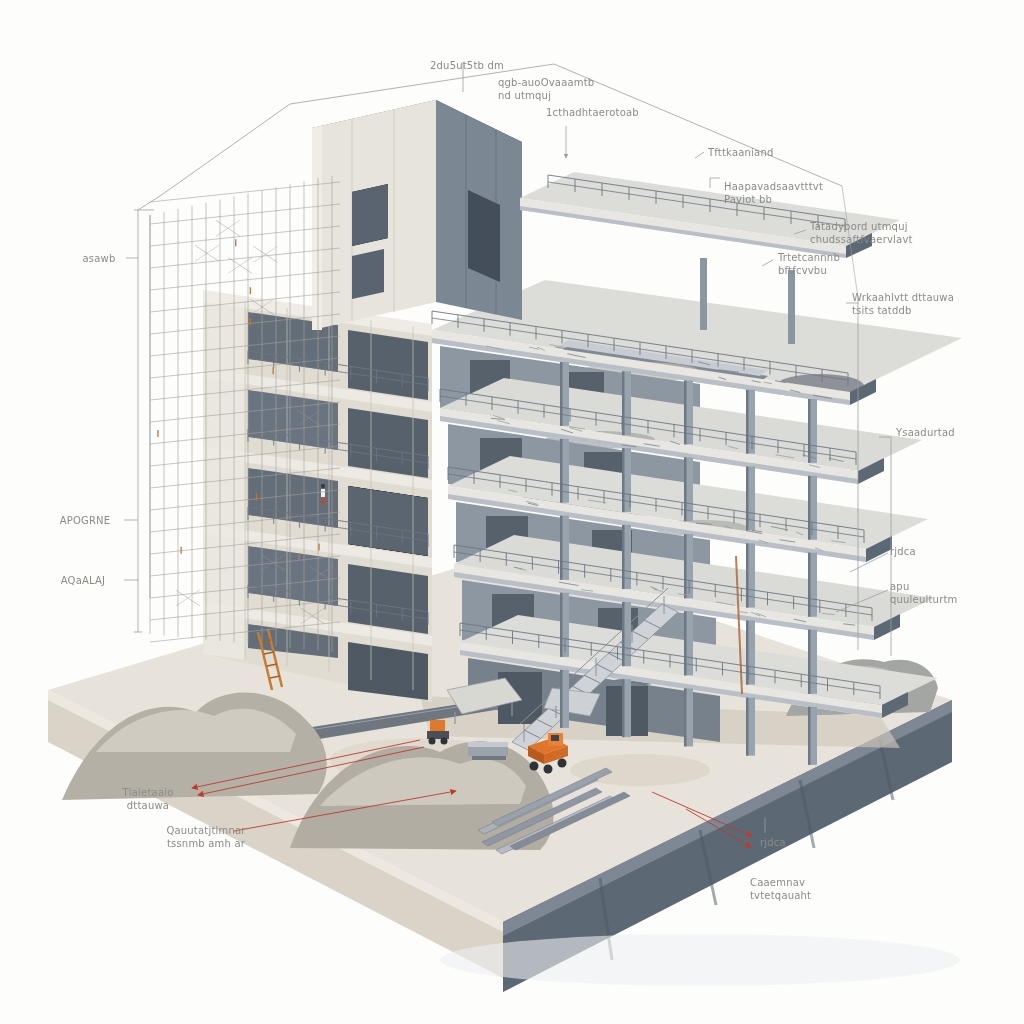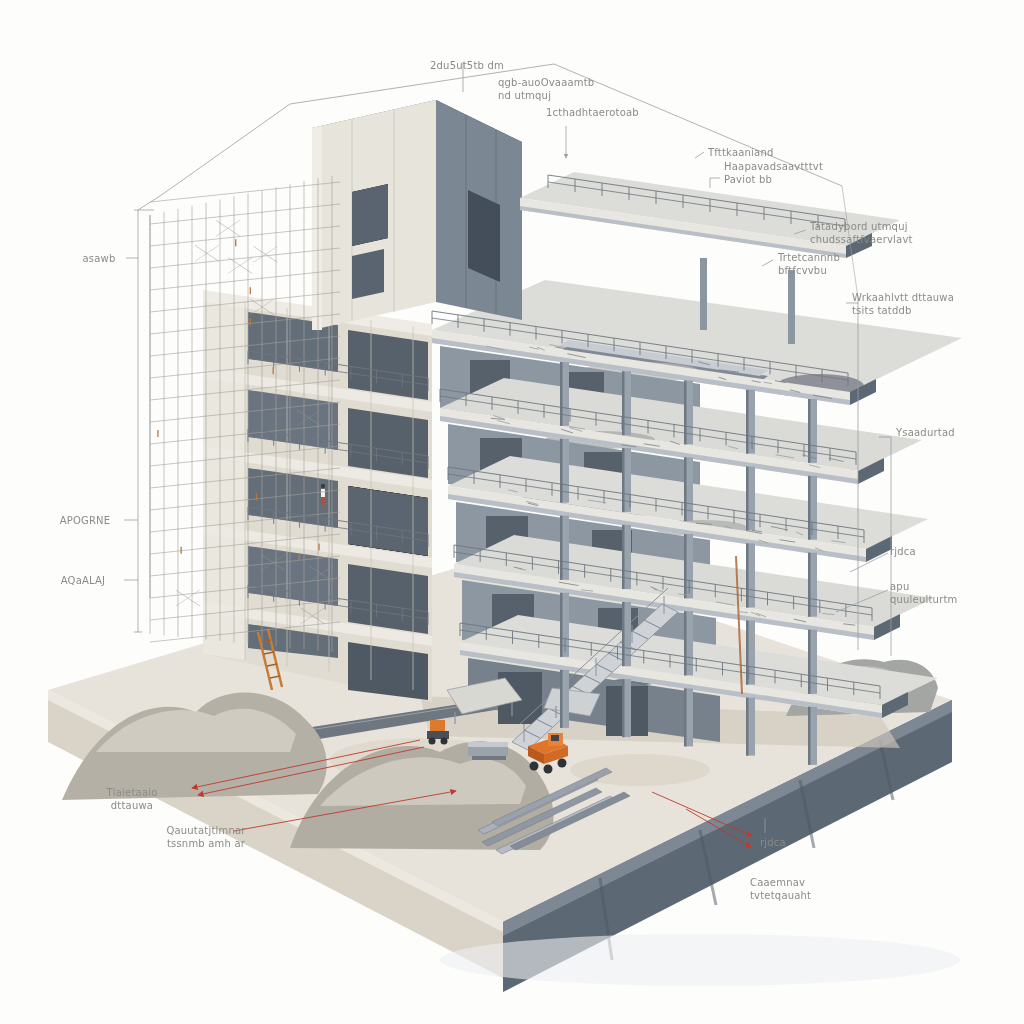--- a/index.html
+++ b/index.html
@@ -573,21 +573,21 @@
       <span>qgb-auoOvaaamtb</span>
       <span>nd utmquj</span>
     </div>
 <div class="lbl" style="left:546px;top:106px">
       <span>1cthadhtaerotoab</span>
     </div>
 
 <div class="lbl" style="left:708px;top:146px">
       <span>Tfttkaaniand</span>
     </div>
-<div class="lbl" style="left:724px;top:160px">
+<div class="lbl" style="left:724px;top:180px">
       <span>Haapavadsaavtttvt</span>
       <span>Paviot bb</span>
     </div>
 <div class="lbl" style="left:810px;top:220px">
       <span>Tatadybord utmquj</span>
       <span>chudssaftfvaervlavt</span>
     </div>
 <div class="lbl" style="left:778px;top:251px">
       <span>Trtetcannnb</span>
       <span>bftfcvvbu</span>
@@ -610,21 +610,21 @@
 <div class="lbl r" style="left:76px;top:252px;width:46px">
       <span>asawb</span>
     </div>
 <div class="lbl r" style="left:50px;top:514px;width:70px">
       <span>APOGRNE</span>
     </div>
 <div class="lbl r" style="left:48px;top:574px;width:70px">
       <span>AQaALAJ</span>
     </div>
 
-<div class="lbl c" style="left:92px;top:786px;width:80px">
+<div class="lbl c" style="left:108px;top:786px;width:80px">
       <span>Tlaietaaio</span>
       <span>dttauwa</span>
     </div>
 <div class="lbl c" style="left:152px;top:824px;width:108px">
       <span>Qauutatjtlmnar</span>
       <span>tssnmb amh ar</span>
     </div>
 
 <div class="lbl" style="left:760px;top:836px">
       <span>rjdca</span>

